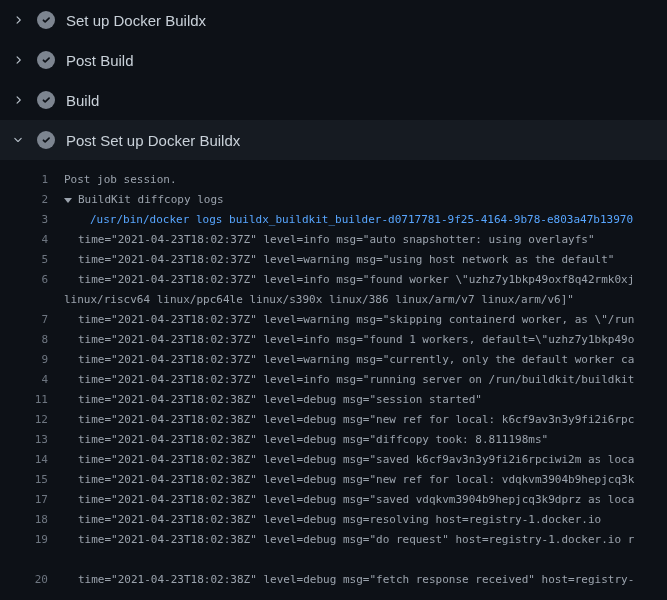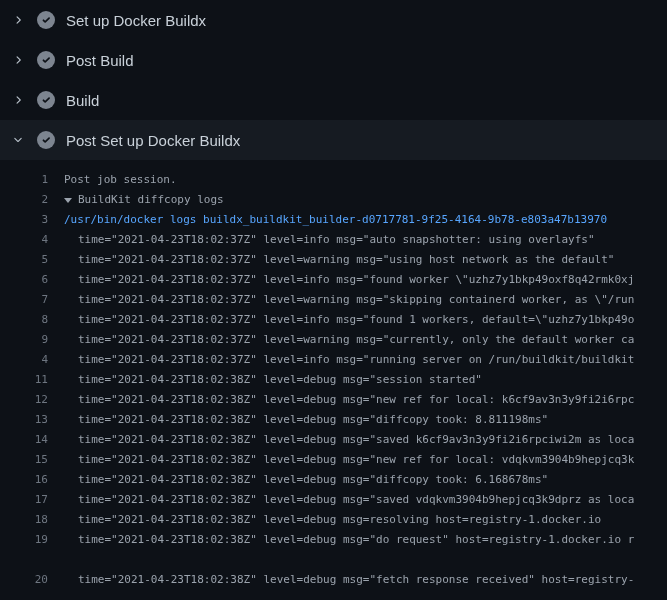--- a/index.html
+++ b/index.html
@@ -37,21 +37,21 @@
   .log{
     padding-top:10px;
     font-family:"DejaVu Sans Mono",monospace;
     font-size:11px;line-height:20px;
     color:var(--log-text);
   }
   .row{display:flex;height:20px;white-space:pre;overflow:hidden}
   .num{width:48px;flex:none;text-align:right;color:var(--line-number);cursor:pointer}
   .text{margin-left:16px}
   .row.indent .text{margin-left:30px}
-  .row.command .text{margin-left:16px;color:var(--command-text)}
+  .row.command .text{margin-left:42px;color:var(--command-text)}
   .row.cont .text{margin-left:16px}
   .tri-box{width:14px;flex:none;margin-left:16px;display:flex;align-items:center;cursor:pointer}
   .tri{width:0;height:0;border-left:4px solid transparent;border-right:4px solid transparent;border-top:5px solid var(--log-text)}
   .row.group .text{margin-left:0}
 </style>
 </head>
 <body>
 
 <div class="app">
   <div id="steps">
@@ -130,20 +130,24 @@
     <span class="text">time="2021-04-23T18:02:37Z" level=info msg="auto snapshotter: using overlayfs"</span>
   </div>
       <div class="row indent">
     <span class="num">5</span>
     <span class="text">time="2021-04-23T18:02:37Z" level=warning msg="using host network as the default"</span>
   </div>
       <div class="row indent">
     <span class="num">6</span>
     <span class="text">time="2021-04-23T18:02:37Z" level=info msg="found worker \"uzhz7y1bkp49oxf8q42rmk0xj</span>
   </div>
+      <div class="row cont">
+    <span class="num"></span>
+    <span class="text">linux/riscv64 linux/ppc64le linux/s390x linux/386 linux/arm/v7 linux/arm/v6]"</span>
+  </div>
       <div class="row indent">
     <span class="num">7</span>
     <span class="text">time="2021-04-23T18:02:37Z" level=warning msg="skipping containerd worker, as \"/run</span>
   </div>
       <div class="row indent">
     <span class="num">8</span>
     <span class="text">time="2021-04-23T18:02:37Z" level=info msg="found 1 workers, default=\"uzhz7y1bkp49o</span>
   </div>
       <div class="row indent">
     <span class="num">9</span>
@@ -167,24 +171,20 @@
   </div>
       <div class="row indent">
     <span class="num">14</span>
     <span class="text">time="2021-04-23T18:02:38Z" level=debug msg="saved k6cf9av3n3y9fi2i6rpciwi2m as loca</span>
   </div>
       <div class="row indent">
     <span class="num">15</span>
     <span class="text">time="2021-04-23T18:02:38Z" level=debug msg="new ref for local: vdqkvm3904b9hepjcq3k</span>
   </div>
       <div class="row indent">
-    <span class="num">16</span>
-    <span class="text">time="2021-04-23T18:02:38Z" level=debug msg="diffcopy took: 6.168678ms"</span>
-  </div>
-      <div class="row indent">
     <span class="num">17</span>
     <span class="text">time="2021-04-23T18:02:38Z" level=debug msg="saved vdqkvm3904b9hepjcq3k9dprz as loca</span>
   </div>
       <div class="row indent">
     <span class="num">18</span>
     <span class="text">time="2021-04-23T18:02:38Z" level=debug msg=resolving host=registry-1.docker.io</span>
   </div>
       <div class="row indent">
     <span class="num">19</span>
     <span class="text">time="2021-04-23T18:02:38Z" level=debug msg="do request" host=registry-1.docker.io r</span>

